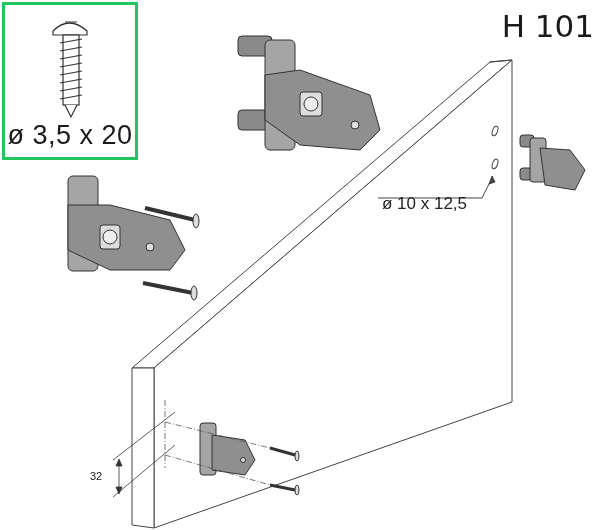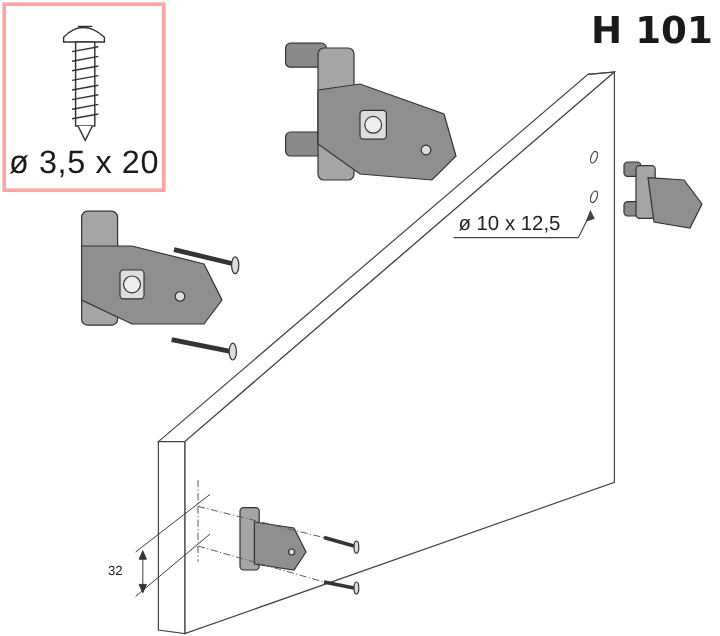--- a/index.html
+++ b/index.html
@@ -1,22 +1,22 @@
 <!DOCTYPE html>
 <html><head>
 <meta charset="utf-8">
 <style>
   html, body { margin:0; padding:0; background:#ffffff; }
   body { width:600px; height:530px; position:relative; overflow:hidden; font-family:"Liberation Sans", sans-serif; }
   svg.main { position:absolute; left:0; top:0; }
-  .screw-box { position:absolute; left:2px; top:2px; width:136px; height:158px; border:3px solid #fca5a5; box-sizing:border-box; background:#fff; }
+  .screw-box { position:absolute; left:2px; top:2px; width:136px; height:158px; border:3px solid #22c55e; box-sizing:border-box; background:#fff; }
   .screw-label { position:absolute; left:0; right:0; bottom:6px; text-align:center; font-size:27px; color:#1a1a1a; letter-spacing:0.5px; }
-  .title { position:absolute; right:6px; top:8px; font-size:31px; font-weight:bold; color:#1a1a1a; font-family:"DejaVu Sans", sans-serif; }
+  .title { position:absolute; right:6px; top:8px; font-size:31px; font-weight:normal; color:#1a1a1a; font-family:"DejaVu Sans", sans-serif; }
   .dim-label { position:absolute; font-size:17px; color:#222; }
-  .hole-label { left:382px; top:177px; }
+  .hole-label { left:382px; top:194px; }
   .spacing-label { left:90px; top:470px; font-size:11px; }
 </style>
 </head>
 <body>
 
 <svg class="main" width="600" height="530" viewBox="0 0 600 530">
 
   <g fill="none" stroke="#444" stroke-width="1">
     <polygon points="132,368 490,62 512,60 154,368" fill="#fff"></polygon>
     <polygon points="154,368 512,60 512,402 154,528" fill="#fff"></polygon>

